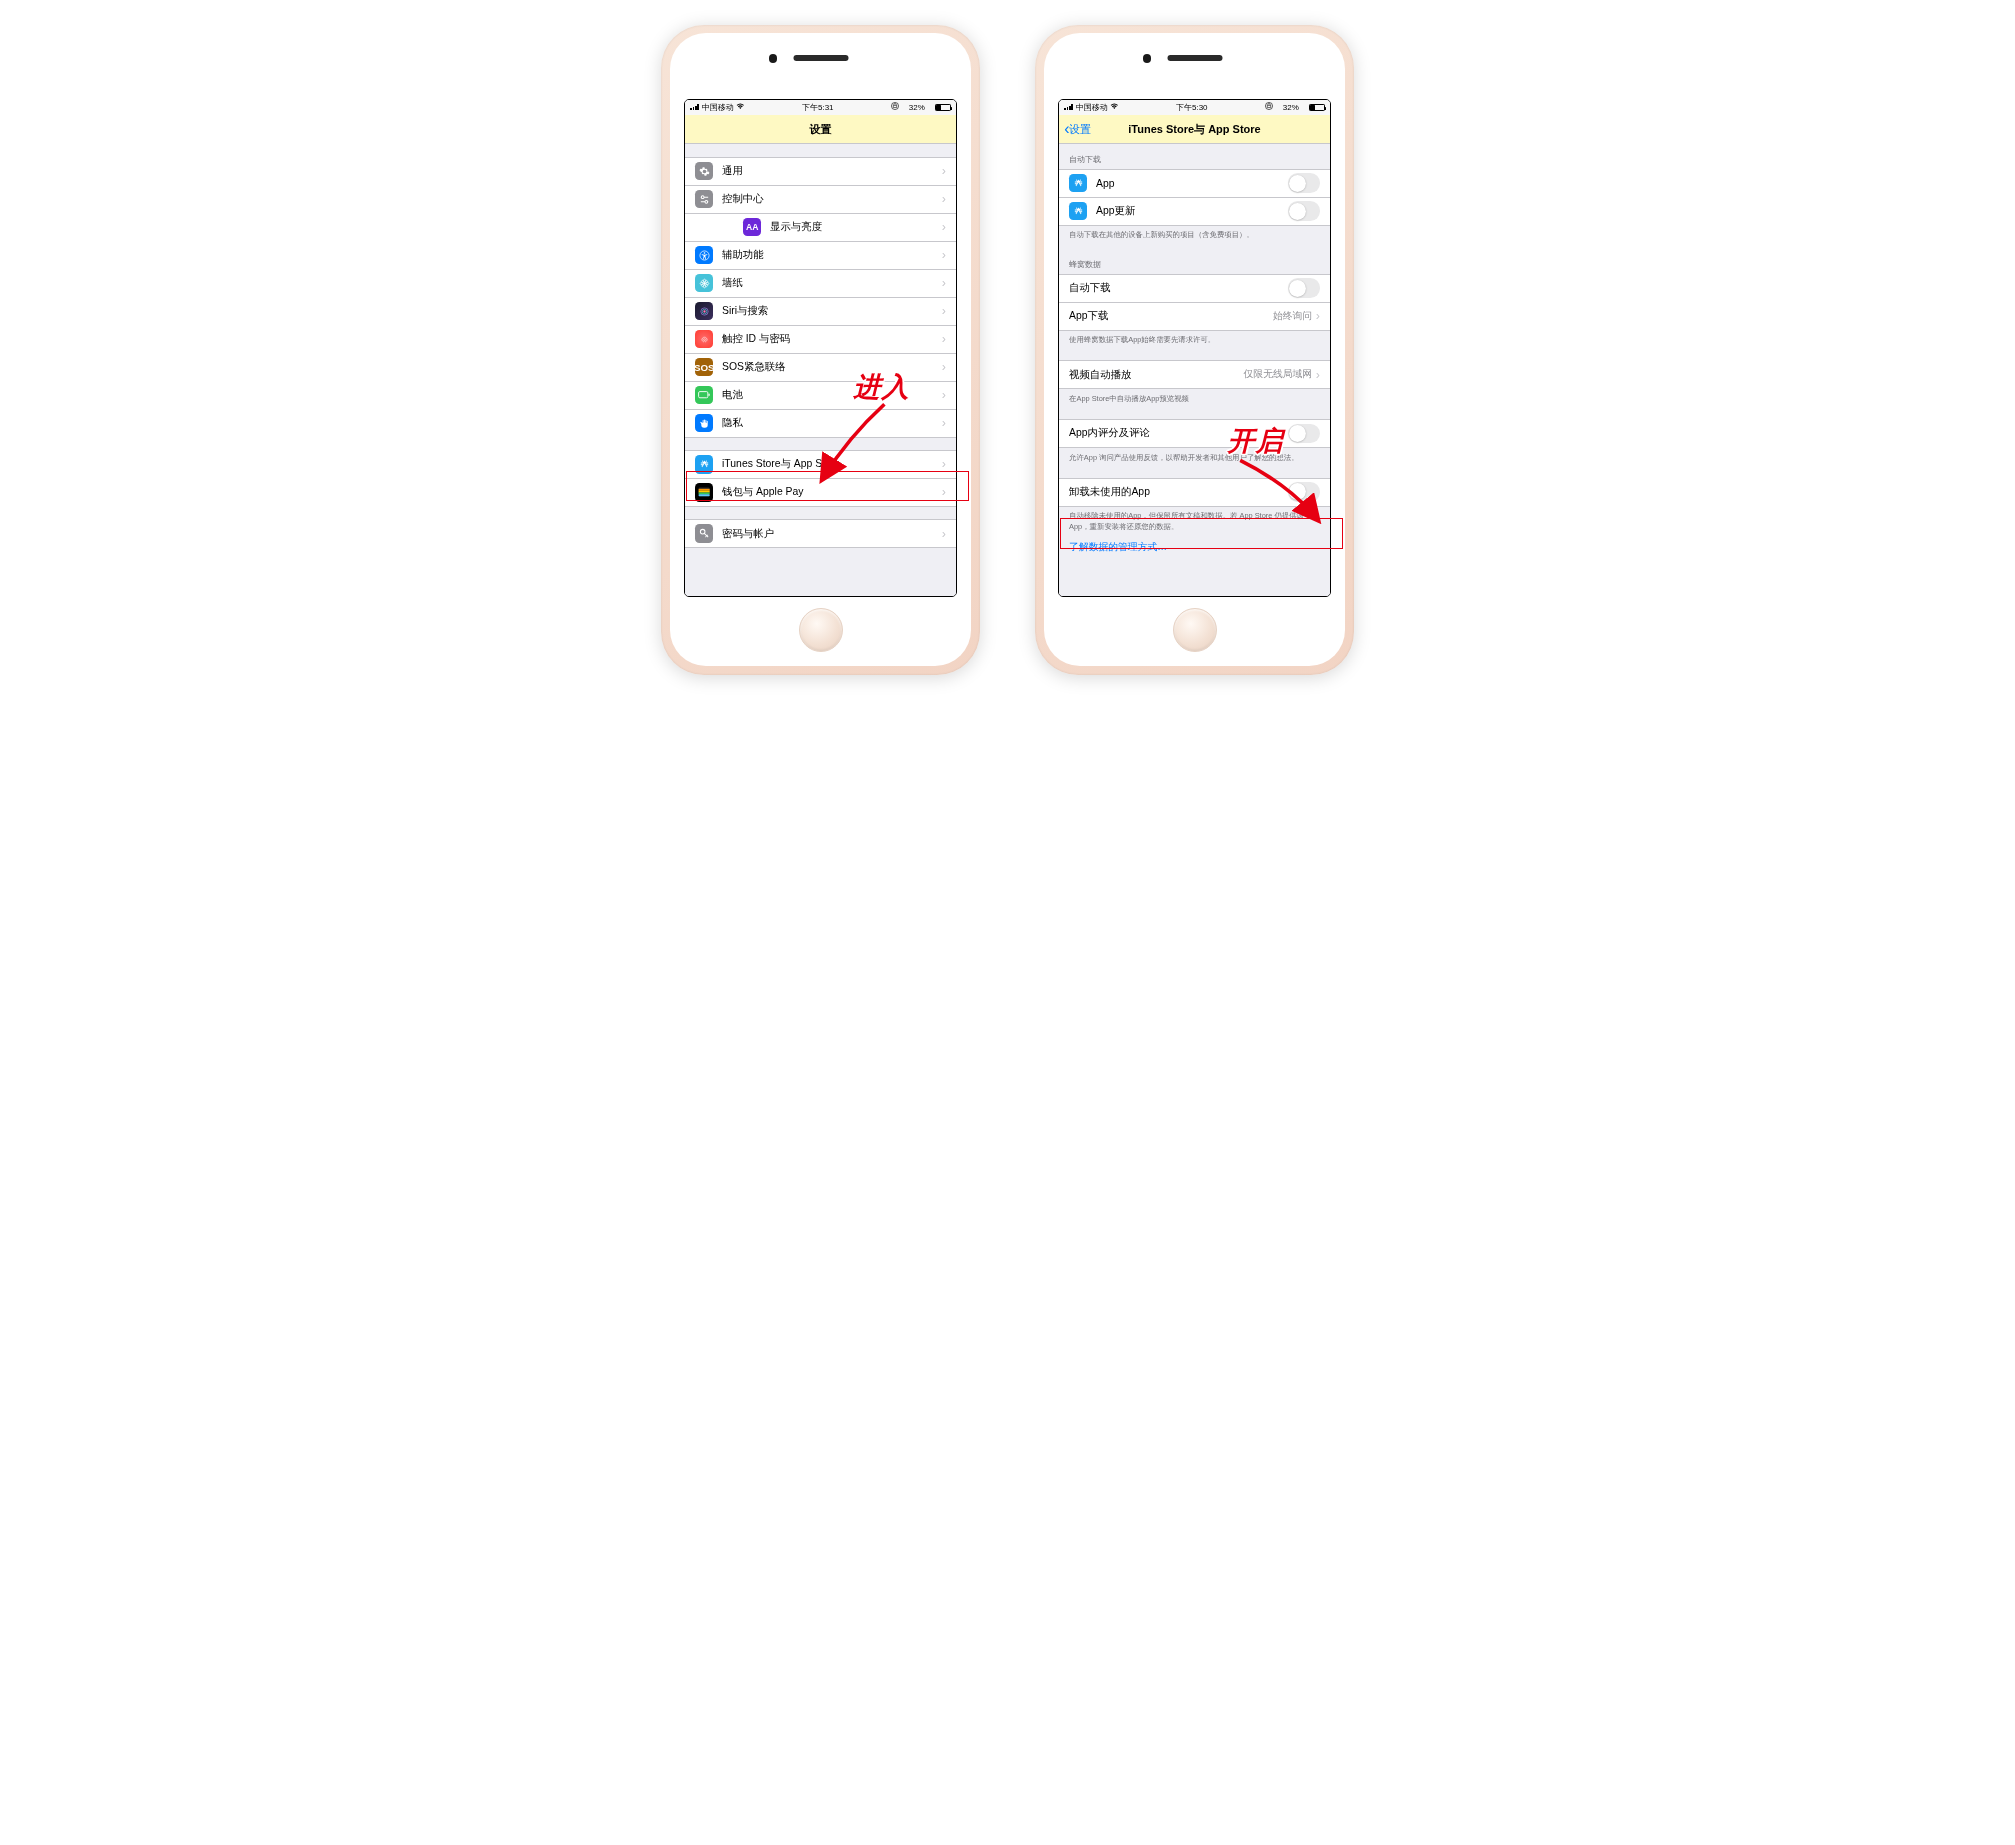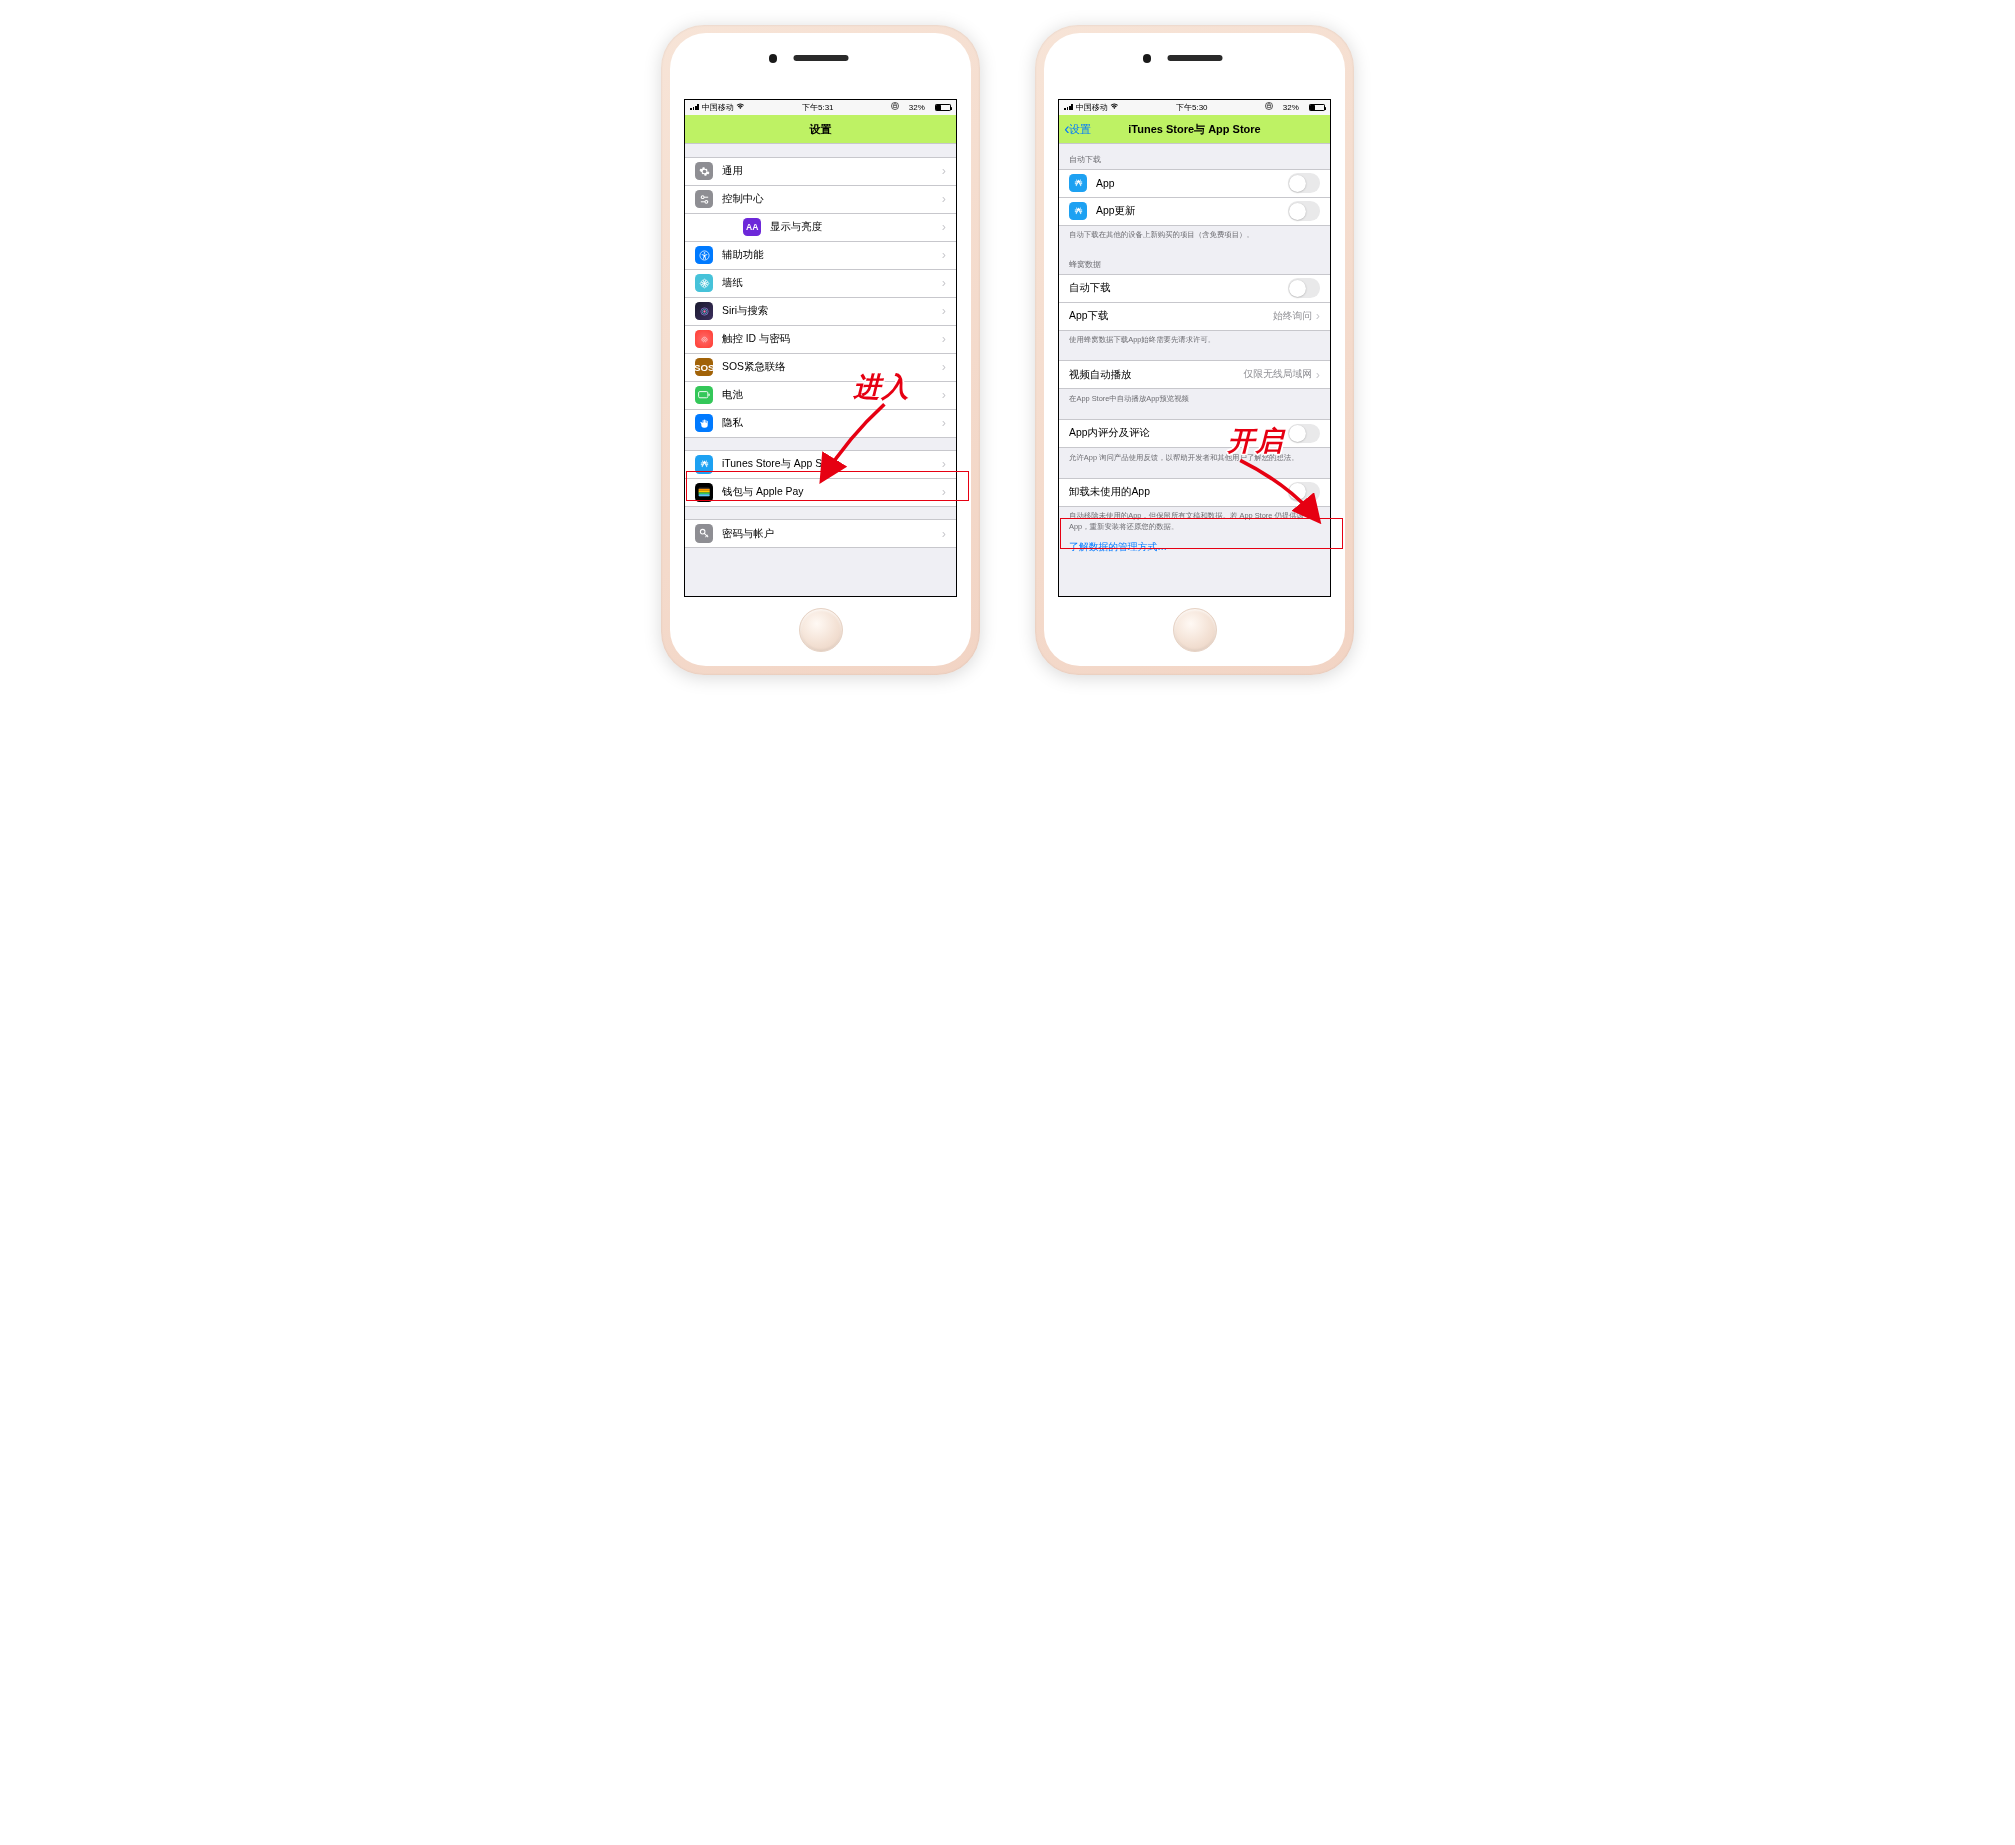--- a/index.html
+++ b/index.html
@@ -60,21 +60,21 @@
     box-shadow: inset 0 1.2px 2.5px rgba(255,255,255,0.8), inset 0 -1.2px 2.5px rgba(0,0,0,0.08);
   }
   .screen {
     position: absolute;
     top: 66px;
     left: 14.7px;
     right: 14.7px;
     bottom: 69px;
     background: #efeff4;
     border: 1.8px solid #000;
-    border-radius: 0;
+    border-radius: 5px;
     overflow: hidden;
     display: flex;
     flex-direction: column;
   }
   .status-bar {
     height: 14.7px;
     background: #f7f7f7;
     display: flex;
     align-items: center;
     justify-content: space-between;
@@ -110,21 +110,21 @@
     border-radius: 0 0.6px 0.6px 0;
   }
   .battery-fill {
     position:absolute; left:0.6px; top:0.6px; bottom:0.6px;
     width: 32%;
     background:#000;
     border-radius:0.6px;
   }
   .nav-bar {
     height: 29.5px;
-    background: #bef264;
+    background: #fef9c3;
     border-bottom: 0.6px solid #c7c7cc;
     display: flex;
     align-items: center;
     justify-content: center;
     position: relative;
   }
   .nav-title { font-size: 11px; font-weight: 600; }
   .nav-back {
     position: absolute;
     left: 4.9px;

